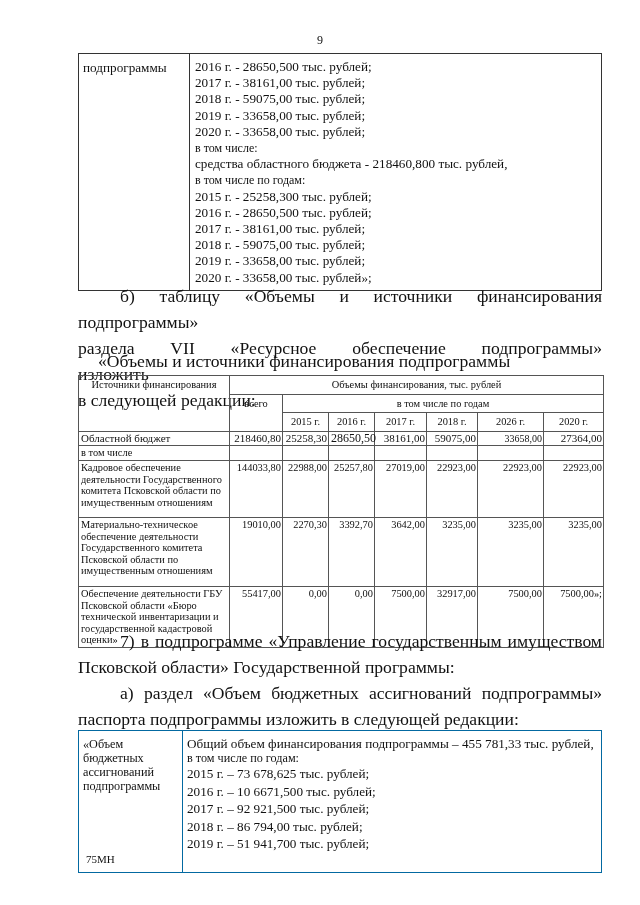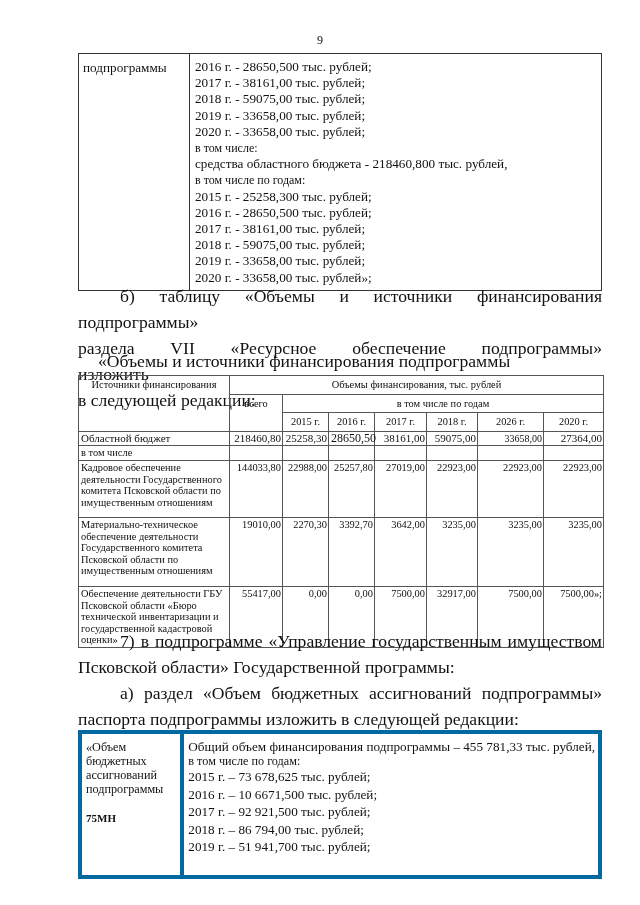--- a/index.html
+++ b/index.html
@@ -22,27 +22,27 @@
 
   
   .t2 { position: absolute; left: 78px; top: 375px; width: 525px; border-collapse: collapse; table-layout: fixed; }
   .t2 td, .t2 th { border: 1px solid #555; font-size: 10.4px; line-height: 11.6px; font-weight: normal; padding: 1px 2px; vertical-align: top; }
   .t2 th { text-align: center; padding: 3px 2px; }
   .t2 td.num { text-align: right; padding-right: 1px; white-space: nowrap; }
   .t2 td.src { text-align: left; }
 
   
   .t3 { position: absolute; left: 78px; top: 730px; width: 524px; border-collapse: collapse; }
-  .t3 td { border: 4px solid #0369a1; vertical-align: top; }
+  .t3 td { border: 1px solid #0369a1; vertical-align: top; }
   .t3 td.lbl { width: 95px; padding: 6px 4px 6px 4px; font-size: 12.2px; line-height: 14px; }
   .t3 td.val { padding: 4px 3px 20px 4px; font-size: 13.2px; line-height: 17.4px; }
   .t3 .line { display: block; white-space: nowrap; }
   .t3 .line.small { font-size: 12.2px; line-height: 13px; }
 
-  .footer { position: absolute; left: 86px; top: 812px; font-size: 11px; font-weight: bold; }
+  .footer { position: absolute; left: 86px; top: 853px; font-size: 11px; }
 </style>
 </head>
 <body>
 
 <div class="page-num">9</div>
 
 <table class="t1">
   <tbody>
       <tr>
     <td class="lbl">подпрограммы</td>

